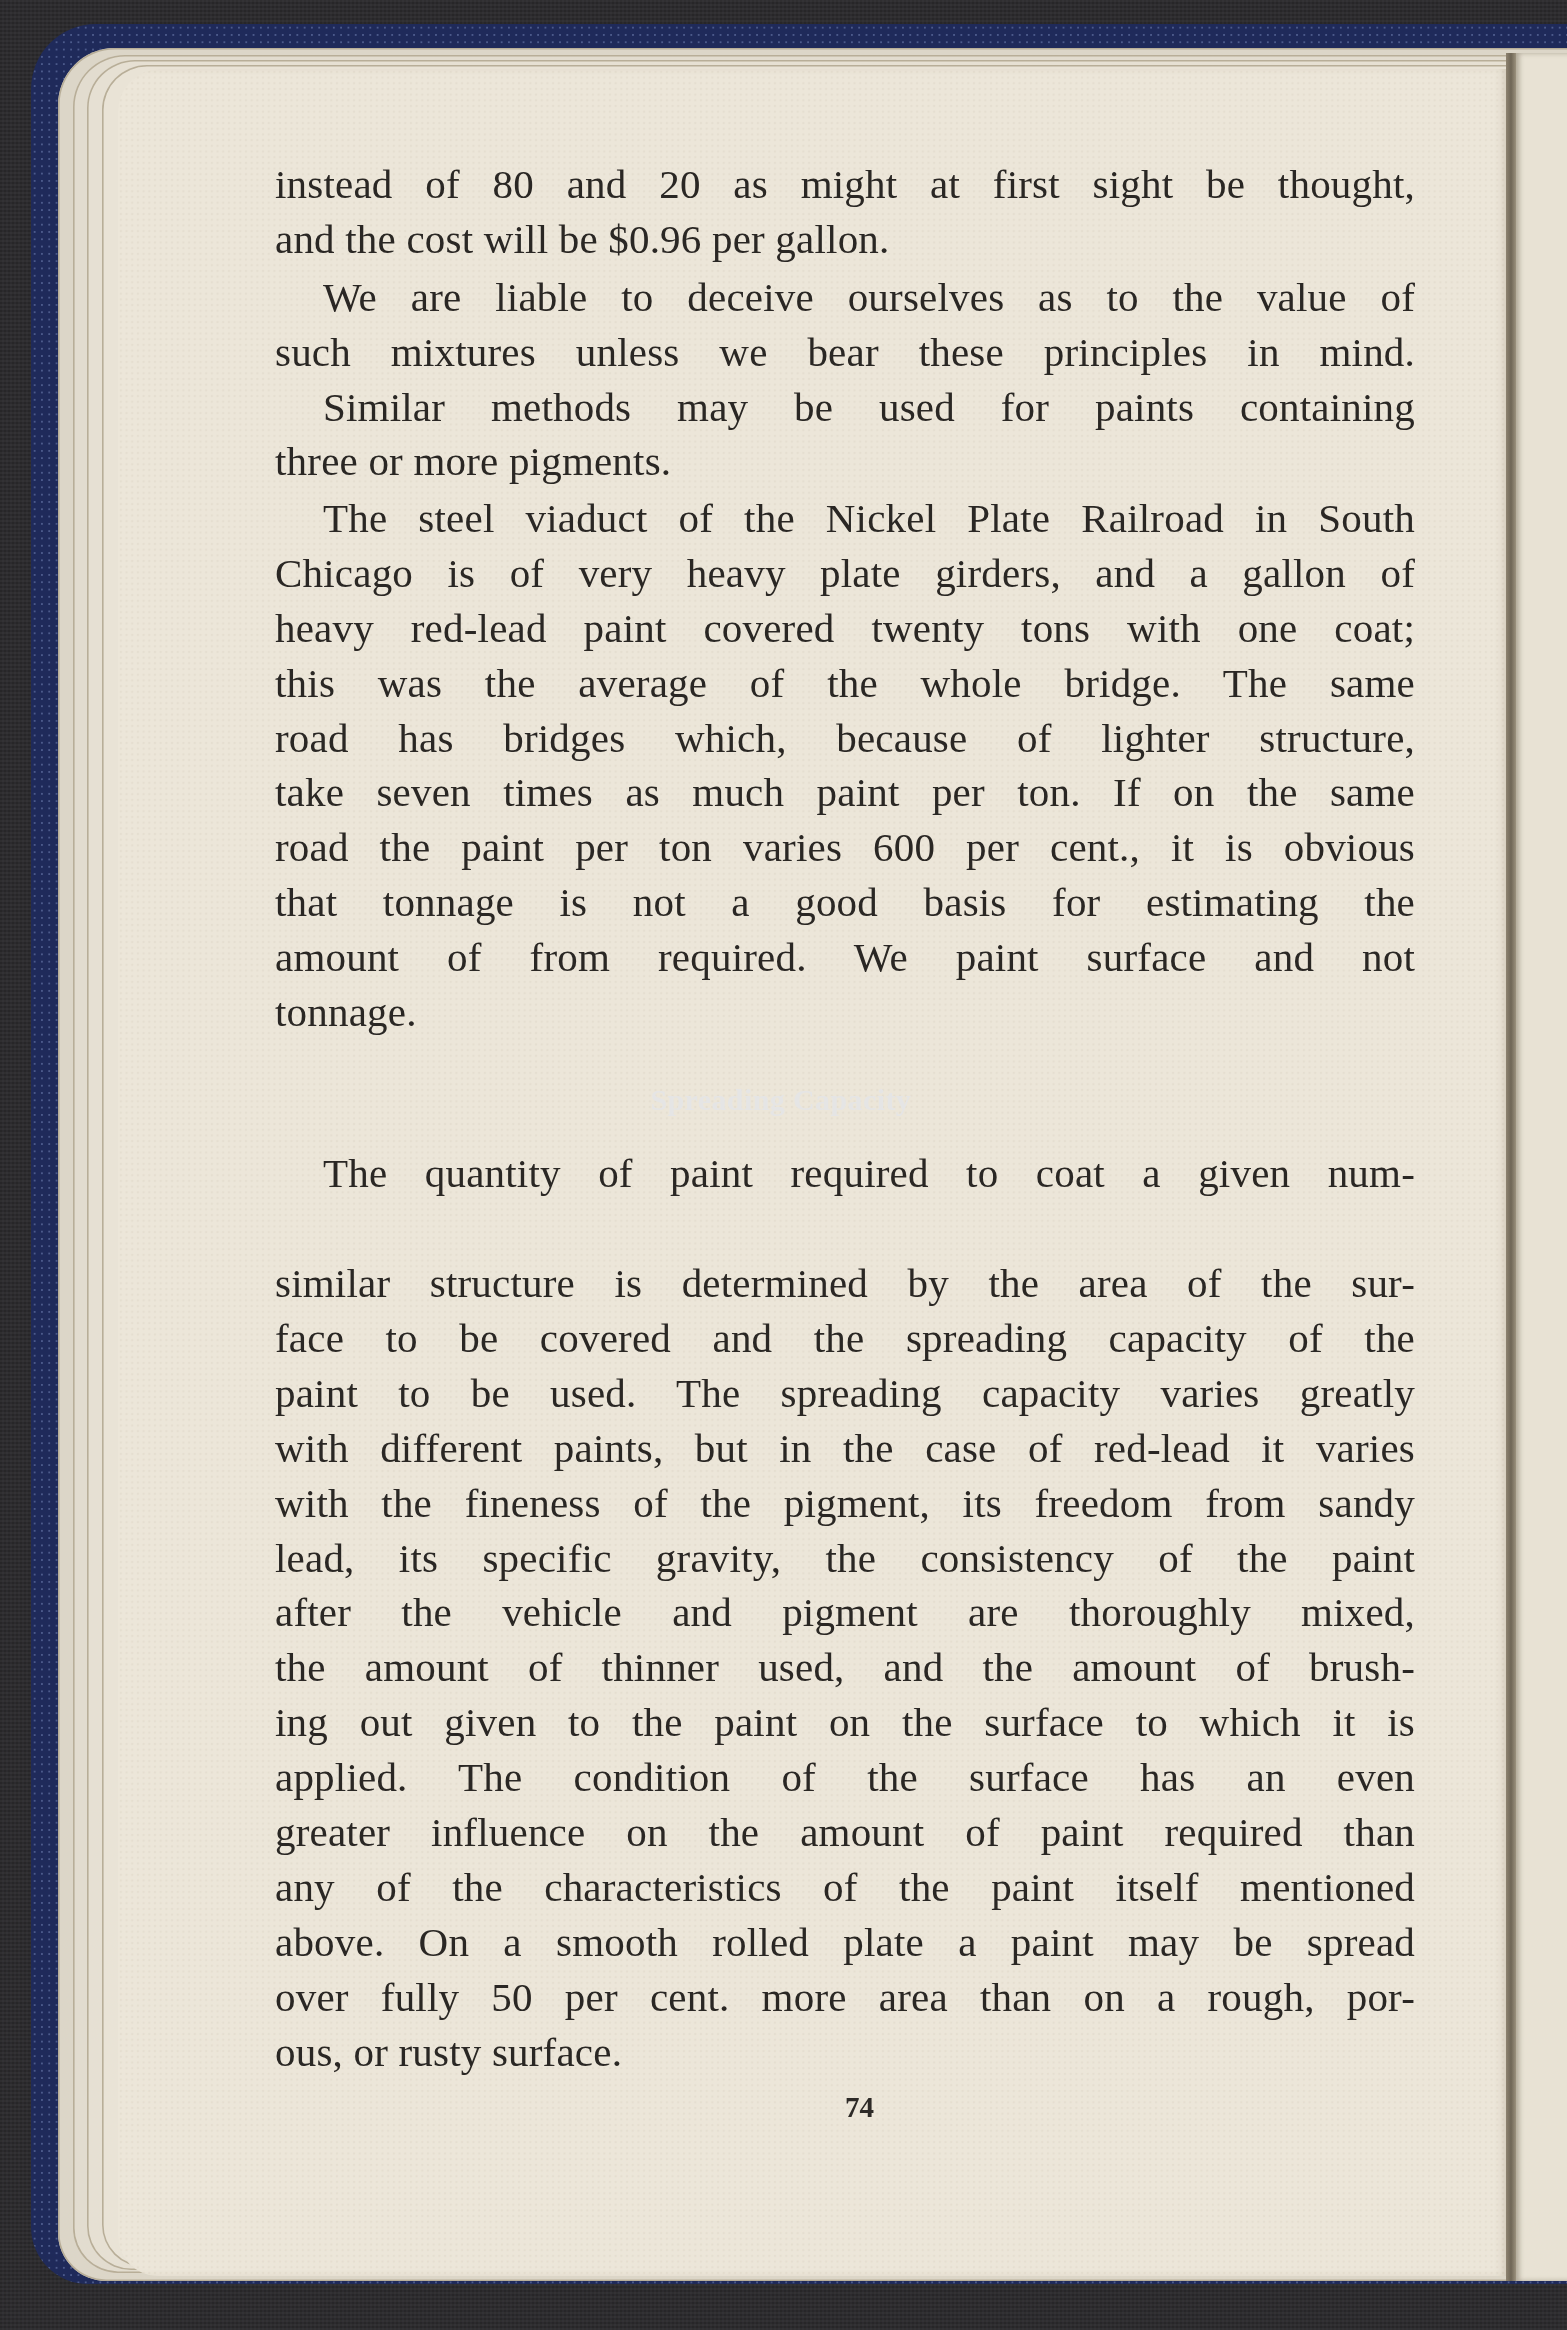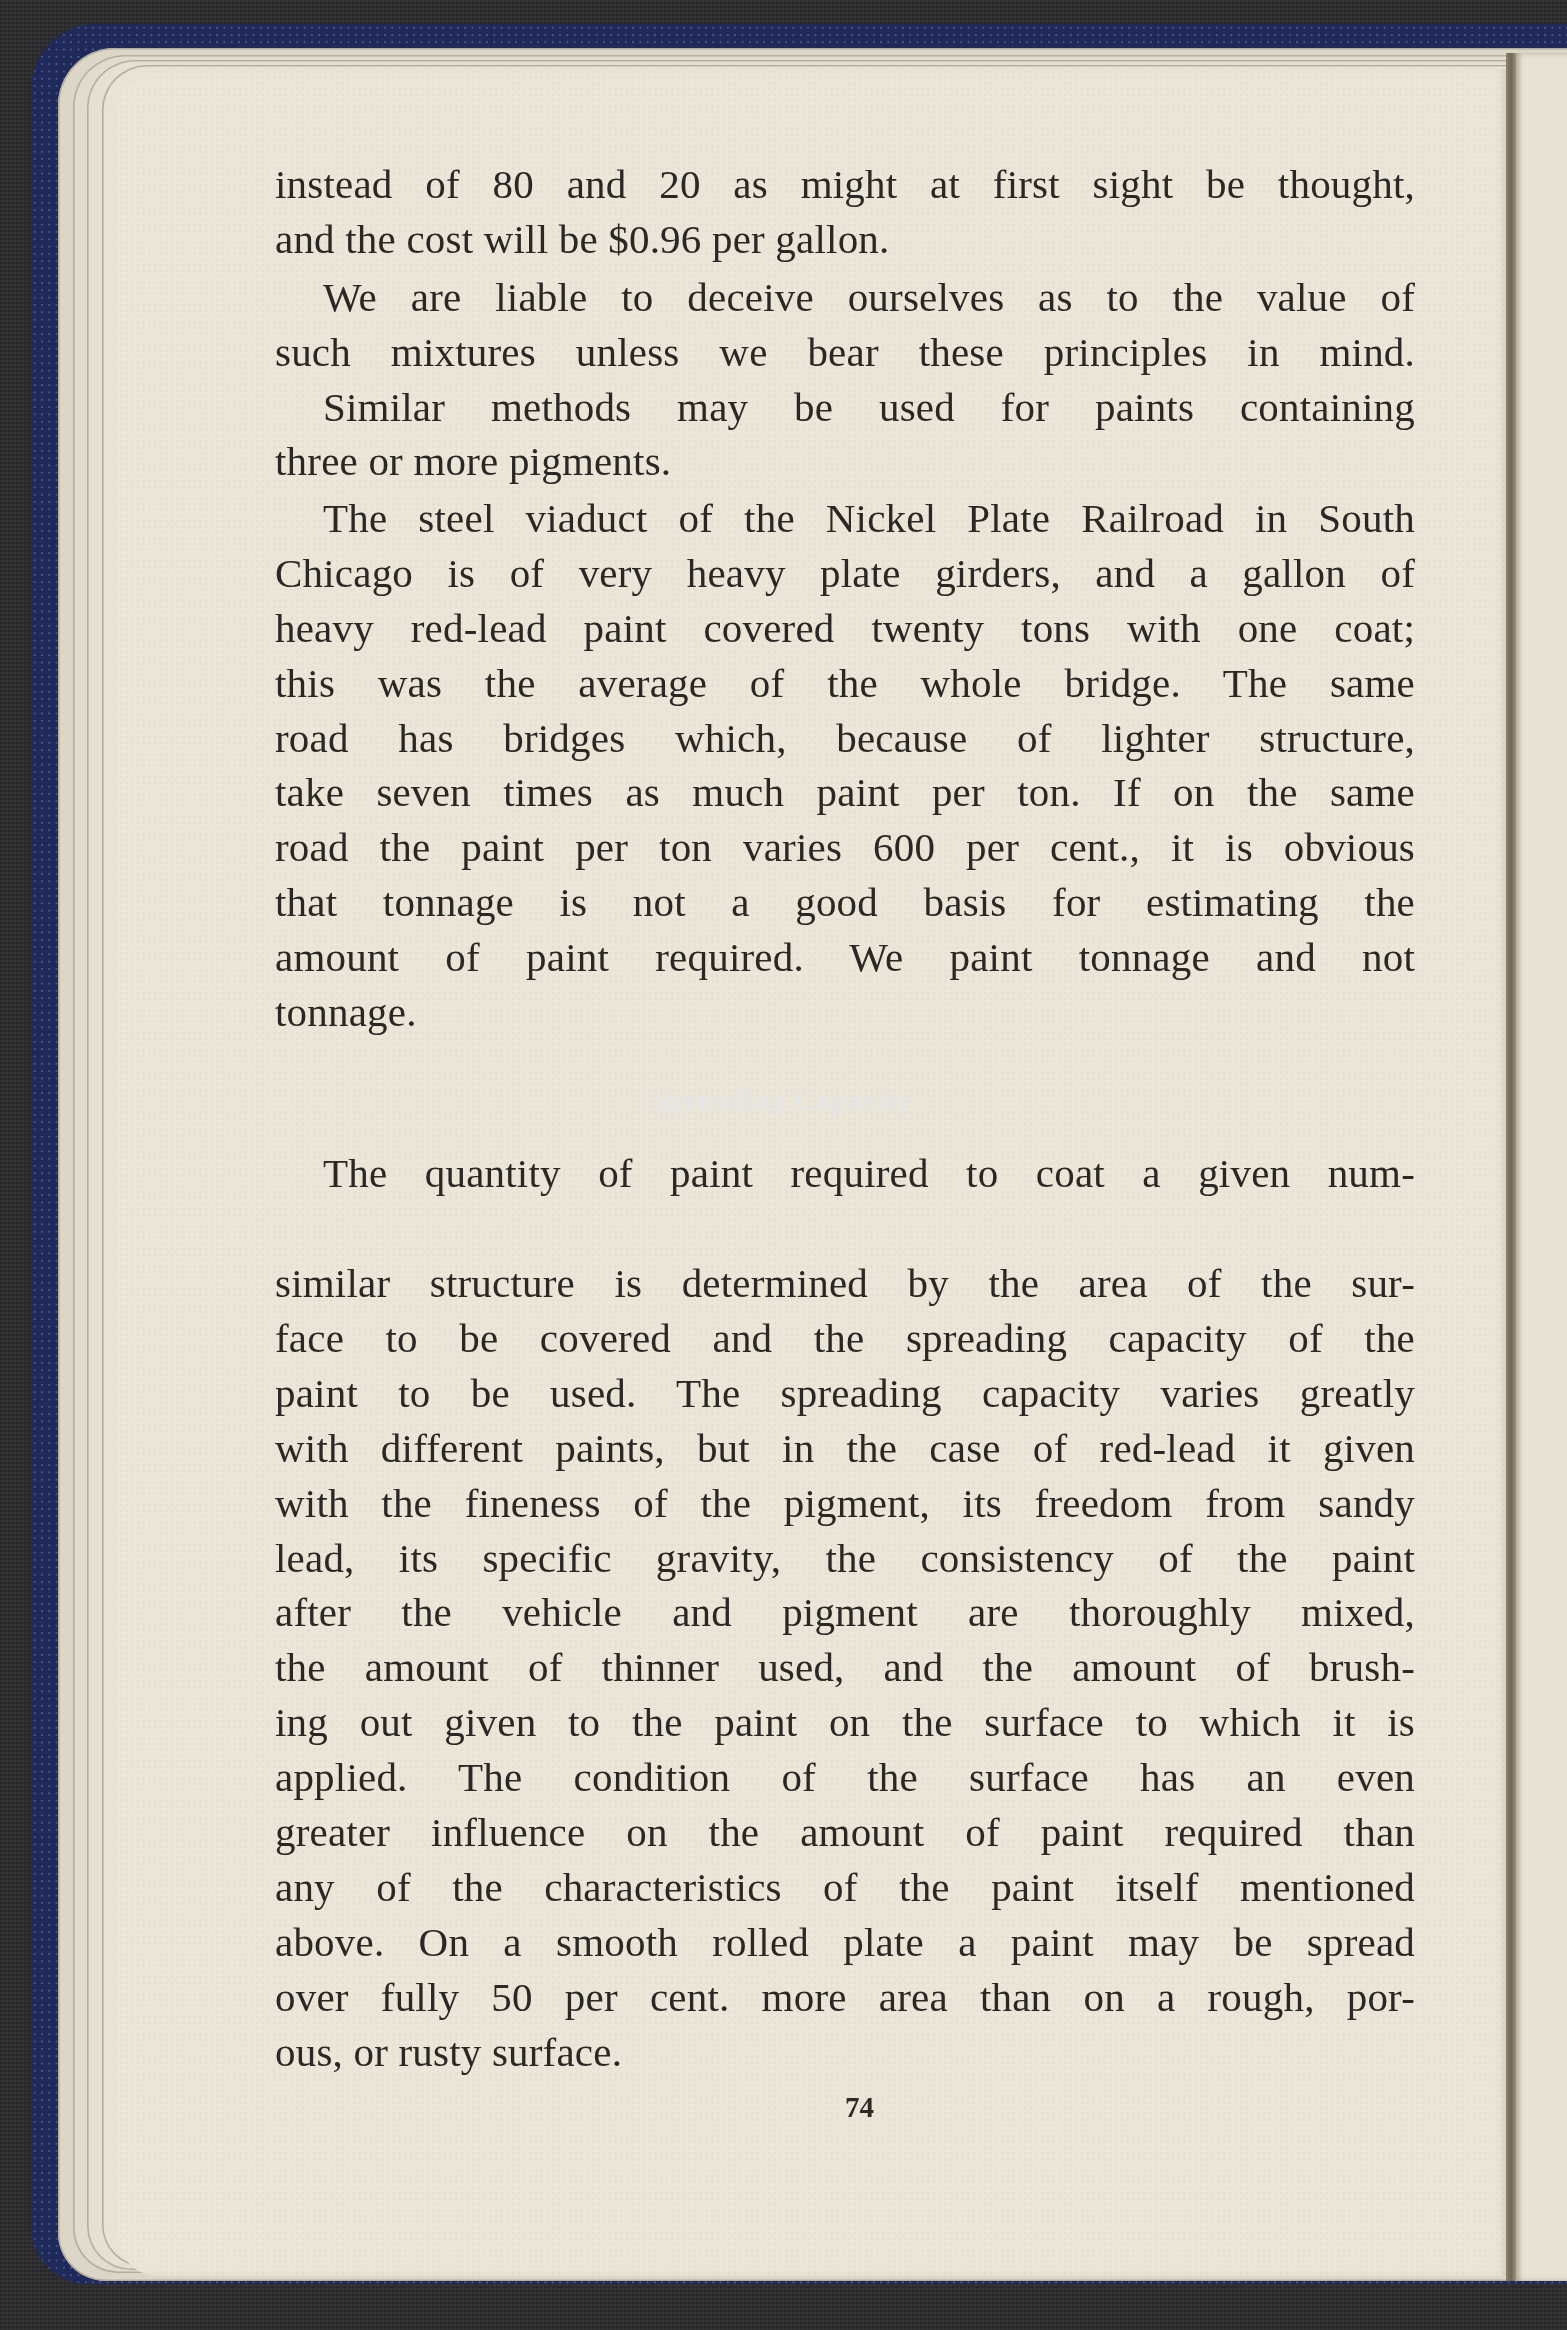--- a/index.html
+++ b/index.html
@@ -96,30 +96,30 @@
   <div class="line last" style="top:437px">three or more pigments.</div>
 
   <div class="line indent" style="top:494px">The steel viaduct of the Nickel Plate Railroad in South</div>
   <div class="line" style="top:549px">Chicago is of very heavy plate girders, and a gallon of</div>
   <div class="line" style="top:604px">heavy red-lead paint covered twenty tons with one coat;</div>
   <div class="line" style="top:659px">this was the average of the whole bridge.  The same</div>
   <div class="line" style="top:714px">road has bridges which, because of lighter structure,</div>
   <div class="line" style="top:768px">take seven times as much paint per ton.  If on the same</div>
   <div class="line" style="top:823px">road the paint per ton varies 600 per cent., it is obvious</div>
   <div class="line" style="top:878px">that tonnage is not a good basis for estimating the</div>
-  <div class="line" style="top:933px">amount of paint required.  We paint tonnage and not</div>
+  <div class="line" style="top:933px">amount of from required.  We paint surface and not</div>
   <div class="line last" style="top:988px">tonnage.</div>
 
   <div class="heading"><span>Spreading Capacity</span></div>
 
   <div class="line indent" style="top:1149px">The quantity of paint required to coat a given num-</div>
   <div class="line" style="top:1259px">similar structure is determined by the area of the sur-</div>
   <div class="line" style="top:1314px">face to be covered and the spreading capacity of the</div>
   <div class="line" style="top:1369px">paint to be used.  The spreading capacity varies greatly</div>
-  <div class="line" style="top:1424px">with different paints, but in the case of red-lead it given</div>
+  <div class="line" style="top:1424px">with different paints, but in the case of red-lead it varies</div>
   <div class="line" style="top:1534px">lead, its specific gravity, the consistency of the paint</div>
   <div class="line" style="top:1479px">with the fineness of the pigment, its freedom from sandy</div>
   <div class="line" style="top:1588px">after the vehicle and pigment are thoroughly mixed,</div>
   <div class="line" style="top:1643px">the amount of thinner used, and the amount of brush-</div>
   <div class="line" style="top:1698px">ing out given to the paint on the surface to which it is</div>
   <div class="line" style="top:1753px">applied.  The condition of the surface has an even</div>
   <div class="line" style="top:1808px">greater influence on the amount of paint required than</div>
   <div class="line" style="top:1863px">any of the characteristics of the paint itself mentioned</div>
   <div class="line" style="top:1918px">above.  On a smooth rolled plate a paint may be spread</div>
   <div class="line" style="top:1973px">over fully 50 per cent. more area than on a rough, por-</div>

